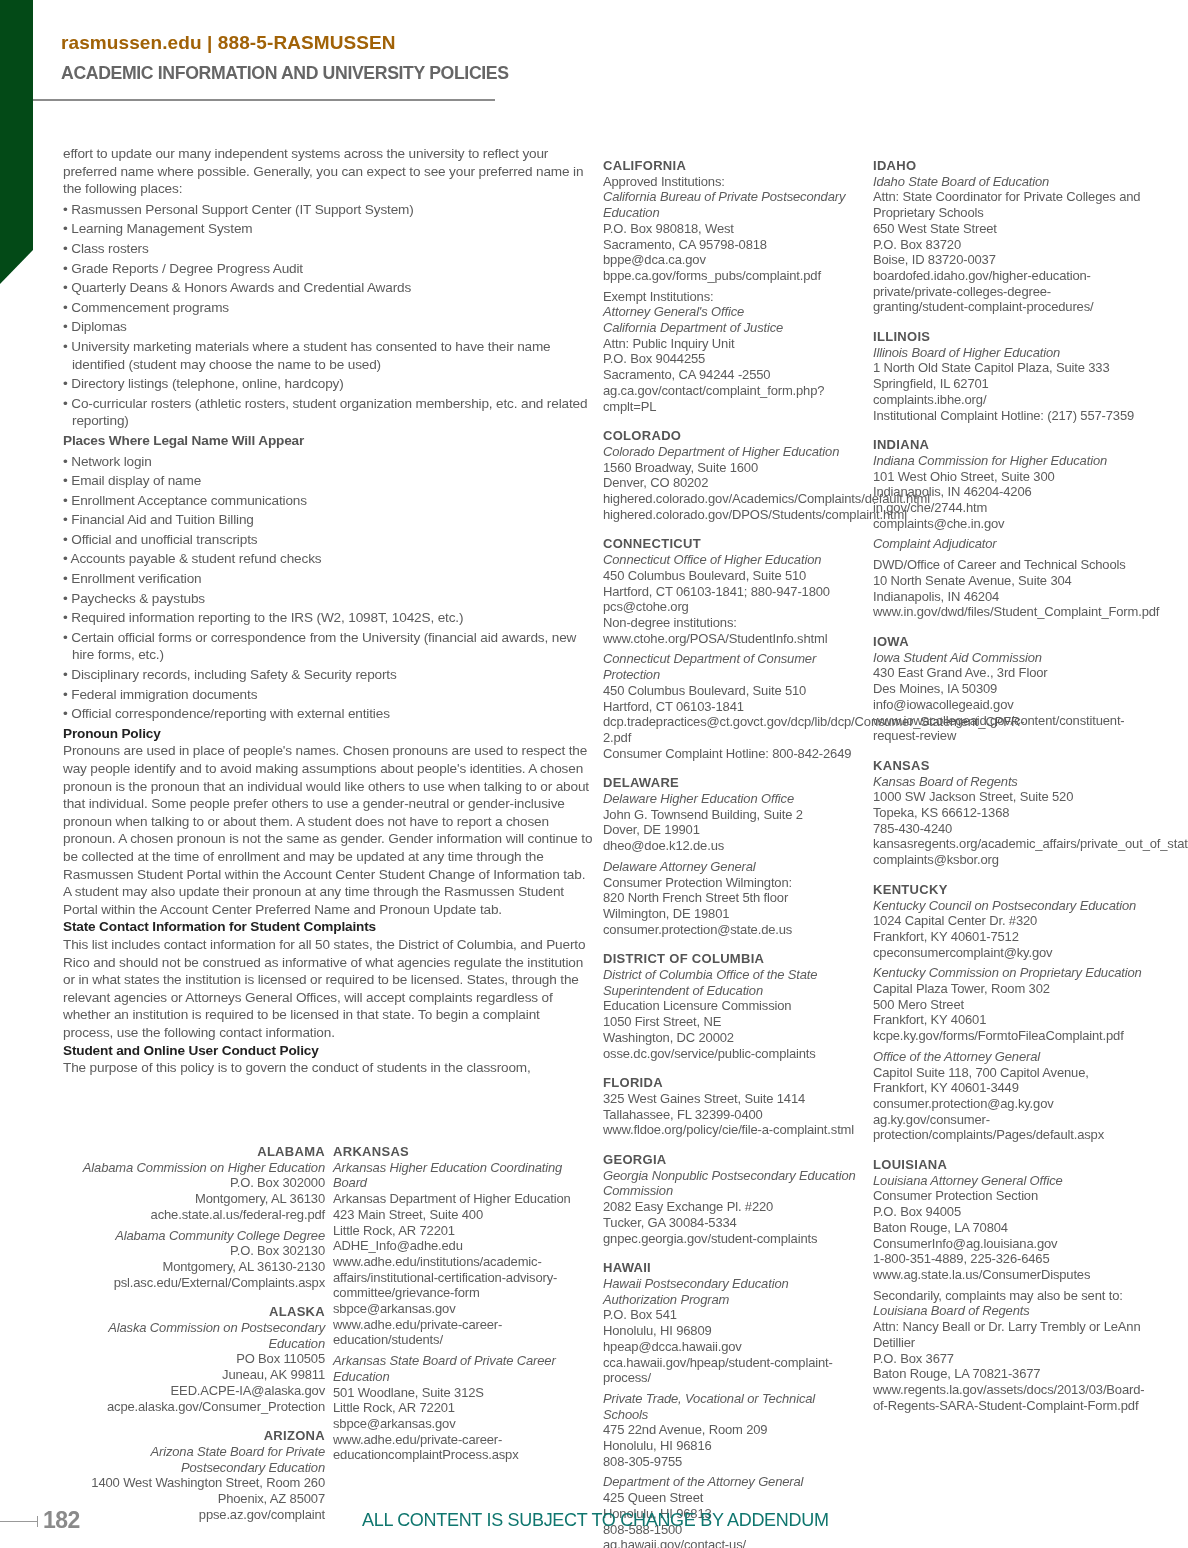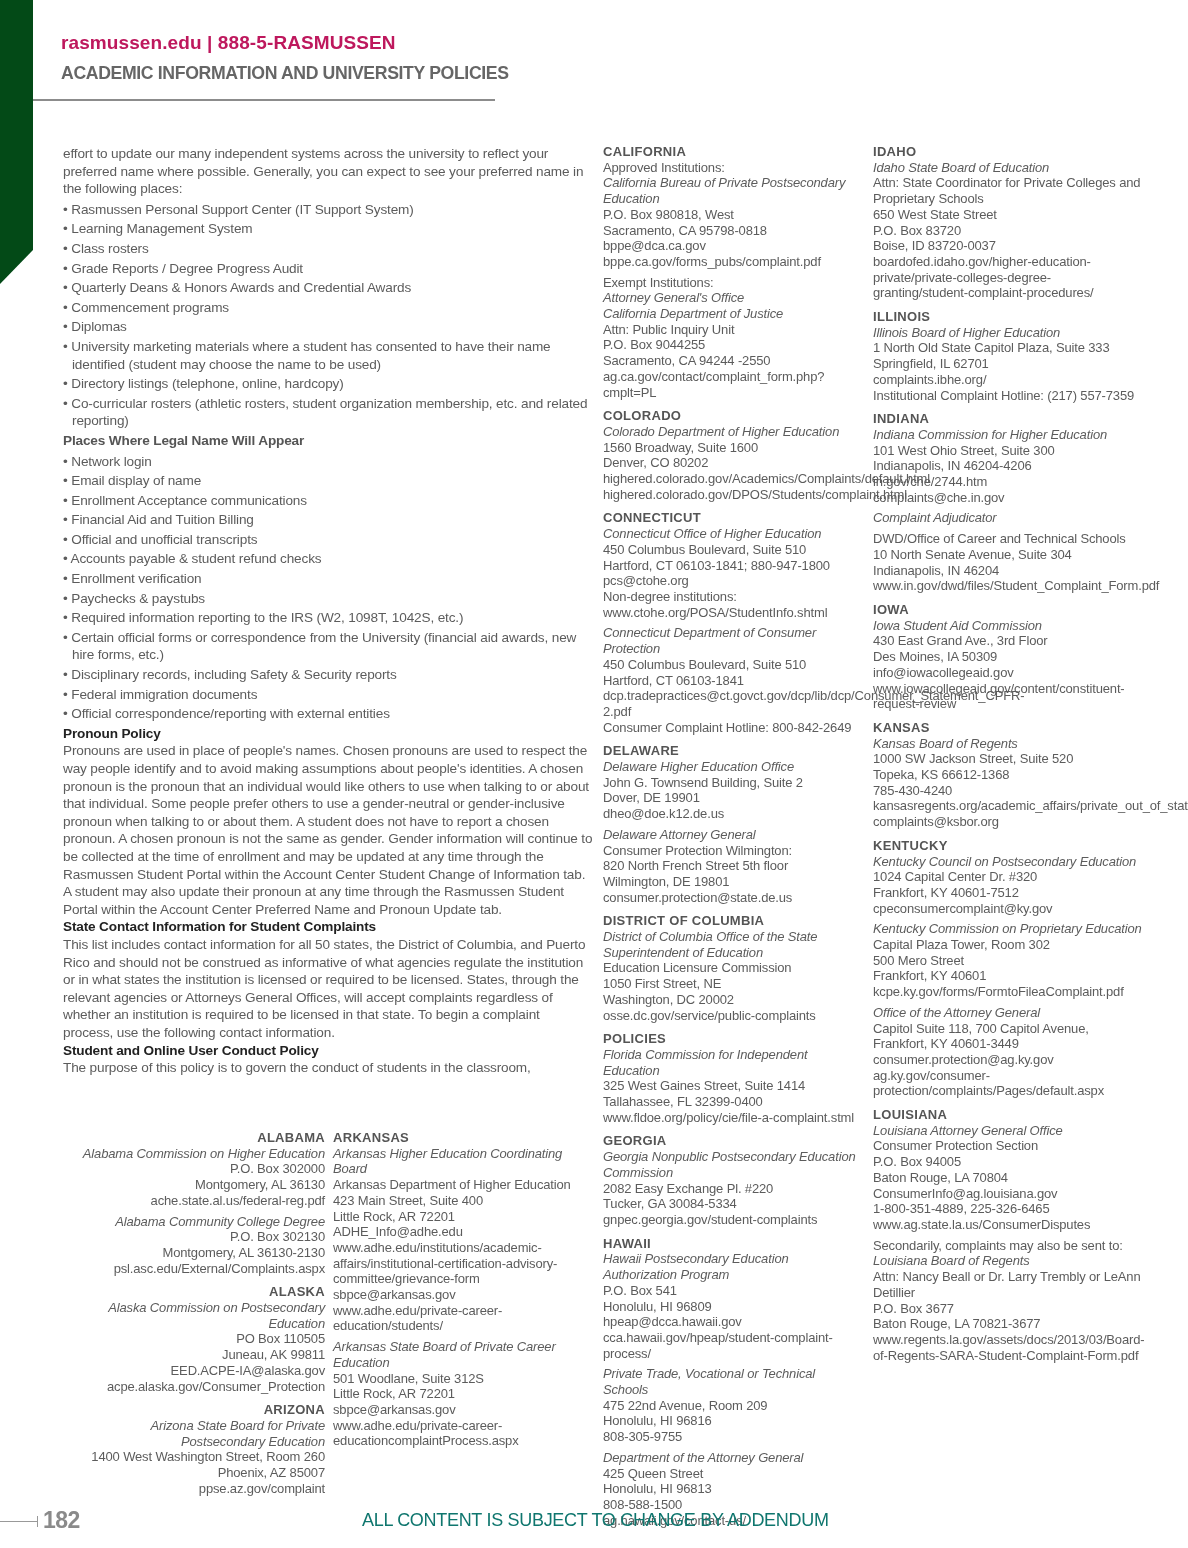--- a/index.html
+++ b/index.html
@@ -2,34 +2,34 @@
 <html><head>
 <meta charset="utf-8">
 <style>
   html, body { margin: 0; padding: 0; }
   body {
     width: 1188px; height: 1548px; position: relative; overflow: hidden;
     background: #ffffff; color: #5a5a5a;
     font-family: "Liberation Sans", "DejaVu Sans", sans-serif;
   }
   .green-bar { position: absolute; left: 0; top: 0; width: 33px; height: 284px; }
-  .header-site { position: absolute; left: 61px; top: 32px; font-size: 19px; color: #be185d; font-weight: bold; letter-spacing: 0.1px; }
+  .header-site { position: absolute; left: 61px; top: 32px; font-size: 19px; color: #a16207; font-weight: bold; letter-spacing: 0.1px; }
   .header-title { position: absolute; left: 61px; top: 62px; font-size: 19px; color: #666; font-weight: bold; letter-spacing: -0.4px; transform: scaleX(0.93); transform-origin: left; }
   .header-rule { position: absolute; left: 33px; top: 99px; width: 462px; height: 2px; background: #8c8c8c; }
 
   .col { position: absolute; font-size: 13px; line-height: 15.7px; color: #5c5c5c; letter-spacing: -0.15px; }
   .col1 { left: 63px; top: 145px; width: 530px; font-size: 13.6px; line-height: 17.6px; }
   .col1 p { margin: 0; }
   .col1 ul { margin: 3px 0 0 0; padding: 0; list-style: none; }
   .col1 li { padding-left: 9px; text-indent: -9px; margin-bottom: 2px; }
   .col1 li::before { content: "• "; }
   .sub-bold { font-weight: bold; color: #555; margin: 0; }
   .sec-head { font-weight: bold; color: #222; margin: 9px 0 0 0; }
 
-  .state-block { margin-bottom: 8px; }
+  .state-block { margin-bottom: 8px; margin-top: 14px; }
   .state-name { font-weight: bold; color: #555; letter-spacing: 0.3px; }
   .agency { font-style: italic; }
   .line { display: block; }
   .gap { display: block; height: 5px; }
 
   .col2 { left: 603px; top: 144px; width: 260px; }
   .col3 { left: 873px; top: 144px; width: 270px; }
   .colA { left: 63px; top: 1130px; width: 262px; text-align: right; }
   .colB { left: 333px; top: 1130px; width: 262px; }
 
@@ -190,22 +190,21 @@
     </div>
     <div class="state-block">
       <span class="line state-name">DISTRICT OF COLUMBIA</span>
       <span class="line agency">District of Columbia Office of the State Superintendent of Education</span>
       <span class="line">Education Licensure Commission</span>
       <span class="line">1050 First Street, NE</span>
       <span class="line">Washington, DC 20002</span>
       <span class="line">osse.dc.gov/service/public-complaints</span>
     </div>
     <div class="state-block">
-      <span class="line state-name">POLICIES</span>
-      <span class="line agency">Florida Commission for Independent Education</span>
+      <span class="line state-name">FLORIDA</span>
       <span class="line">325 West Gaines Street, Suite 1414</span>
       <span class="line">Tallahassee, FL 32399-0400</span>
       <span class="line">www.fldoe.org/policy/cie/file-a-complaint.stml</span>
     </div>
     <div class="state-block">
       <span class="line state-name">GEORGIA</span>
       <span class="line agency">Georgia Nonpublic Postsecondary Education Commission</span>
       <span class="line">2082 Easy Exchange Pl. #220</span>
       <span class="line">Tucker, GA 30084-5334</span>
       <span class="line">gnpec.georgia.gov/student-complaints</span>

